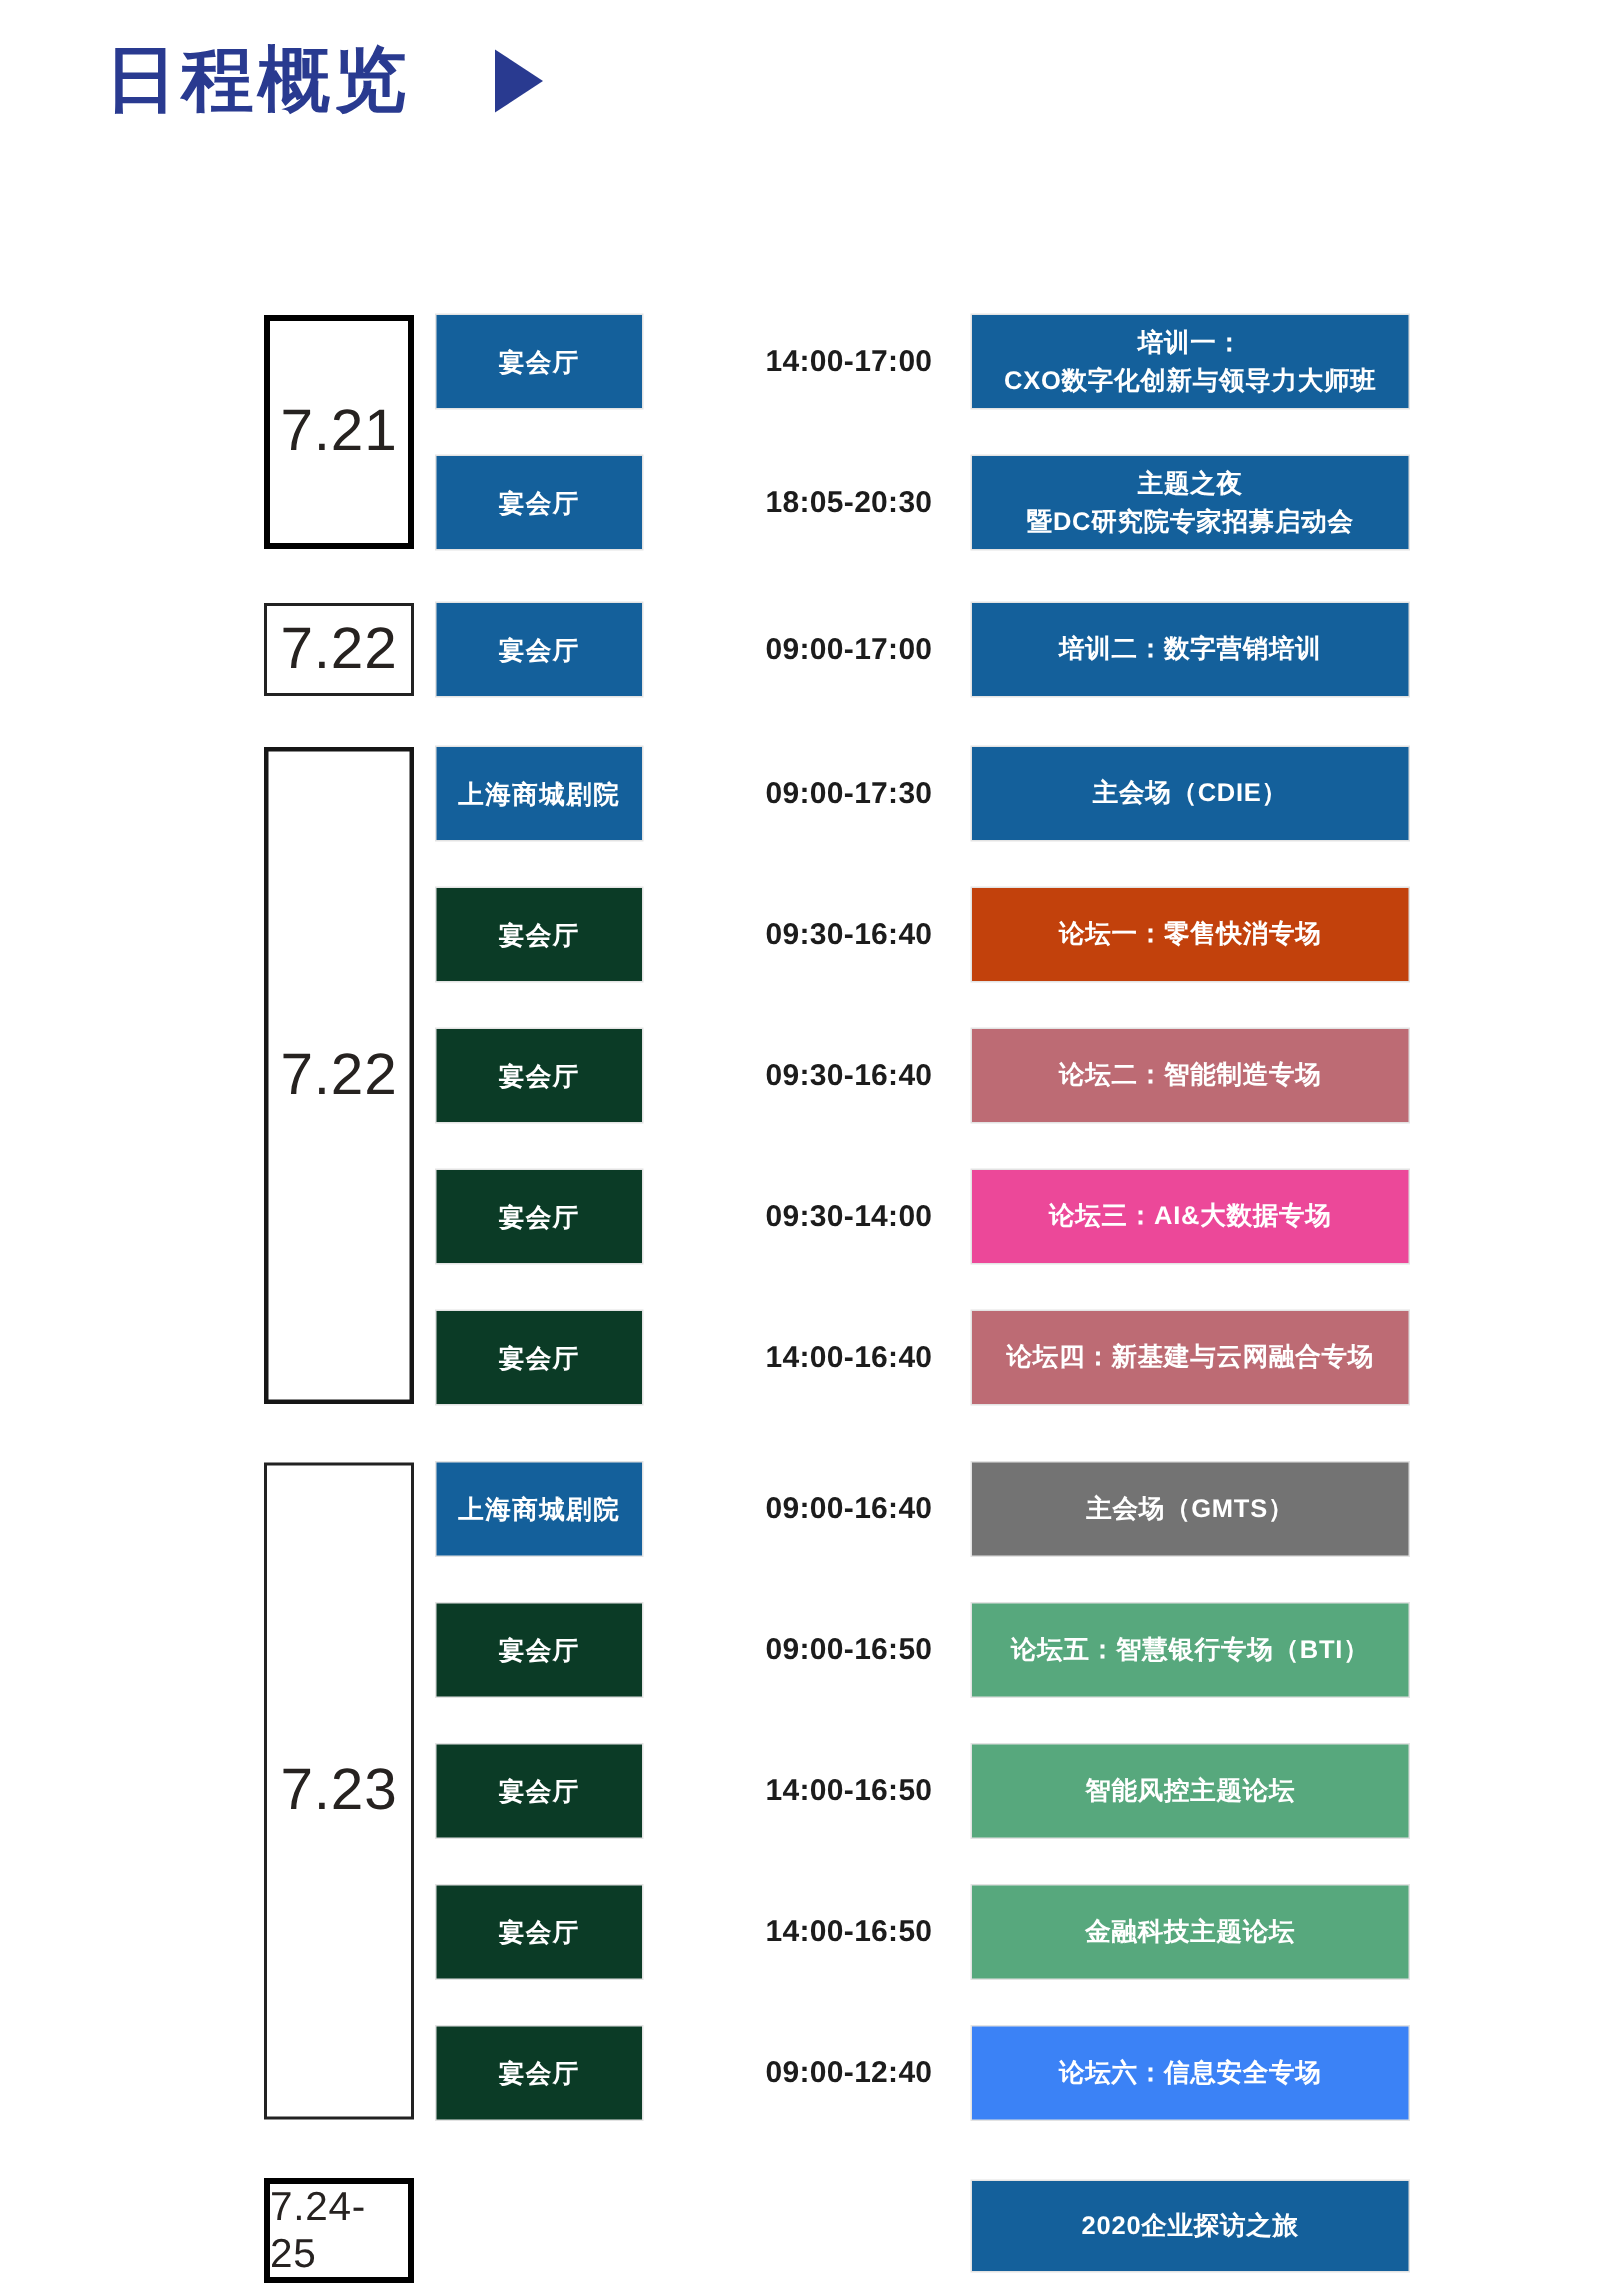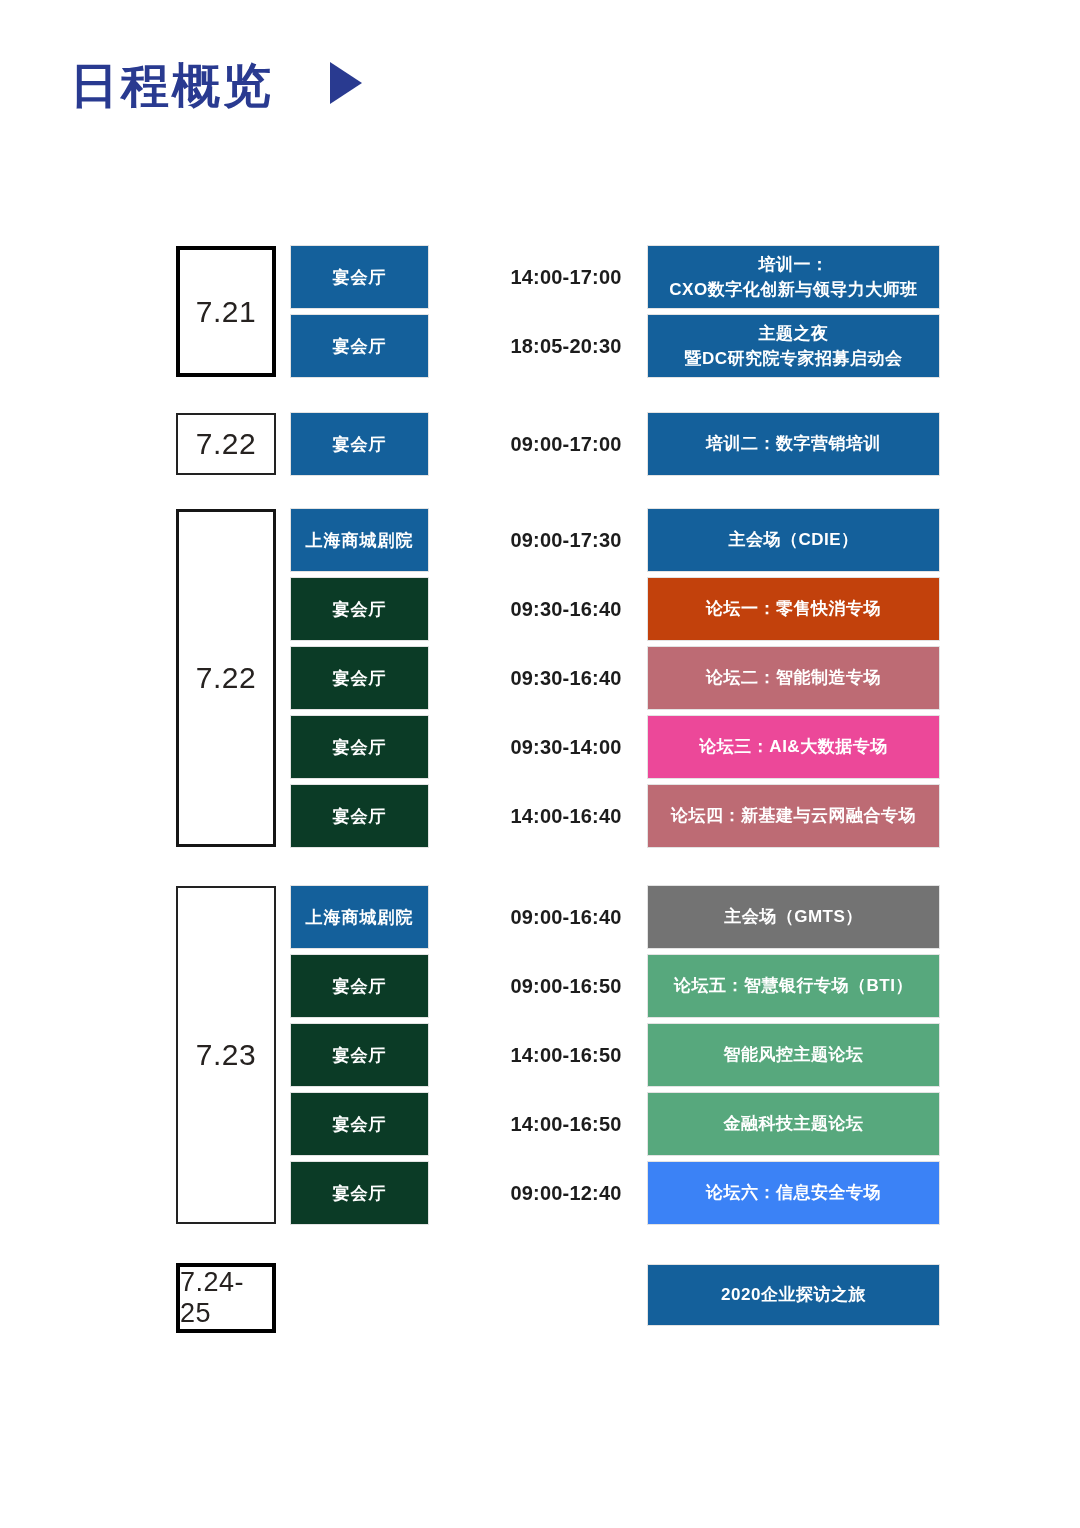--- a/index.html
+++ b/index.html
@@ -1,42 +1,42 @@
 <!DOCTYPE html>
 <html><head>
 <meta charset="utf-8">
 <style>
   html,body{margin:0;padding:0;background:#ffffff;}
   body{font-family:"Liberation Sans","DejaVu Sans",sans-serif;}
   .page{position:relative;width:1080px;height:1528px;background:#ffffff;overflow:hidden;}
 
   
-  .header{display:flex;padding:62px 0 0 70px;font-family:Liberation Mono, monospace;}
+  .header{display:flex;align-items:center;padding:26px 0 0 70px;}
   .title{font-size:48px;line-height:1.15;font-weight:bold;letter-spacing:3px;color:#293A90;margin:0;}
   .arrow{width:0;height:0;border-top:21px solid transparent;border-bottom:21px solid transparent;
          border-left:32px solid #293A90;margin-left:56px;}
 
   
   .groups{margin:129px 0 0 176px;}
   .group{display:flex;align-items:stretch;}
   .group{margin-bottom:36px;}
   .group:nth-child(2){margin-bottom:34px;}
   .group:nth-child(3),.group:nth-child(4){margin-bottom:39px;}
   .group:last-child{margin-bottom:0;}
 
   .date-box{width:100px;flex:none;display:flex;align-items:center;justify-content:center;
             margin-right:15px;background:#fff;box-sizing:border-box;}
   .group[data-frame="bold"]   .date-box{border:4px solid #000000;}
   .group[data-frame="normal"] .date-box{border:2px solid #222222;}
   .group[data-frame="medium"] .date-box{border:3px solid #161616;}
   .group[data-frame="thin"]   .date-box{border:4px solid #000000;}
-  .date-label{font-size:30px;font-weight:500;color:#262220;letter-spacing:0.5px;}
+  .date-label{font-size:39px;font-weight:500;color:#262220;letter-spacing:0.5px;}
   .group[data-frame="thin"] .date-label{font-size:27px;}
 
-  .rows{display:flex;flex-direction:column;gap:7px;}
+  .rows{display:flex;flex-direction:column;gap:32px;}
   .row{display:flex;align-items:center;}
   .group[data-frame="thin"] .row{min-height:64px;}
 
   .venue-box{width:137px;height:62px;flex:none;display:flex;align-items:center;justify-content:center;
              color:#ffffff;font-size:17px;font-weight:600;letter-spacing:1px;
              box-shadow:0 0 0 1px #e3e3e3;}
   .venue-box.empty{background:transparent !important;box-shadow:none;}
 
   .time-label{width:220px;flex:none;box-sizing:border-box;padding-left:56px;text-align:center;
               font-size:20px;font-weight:600;color:#1c1c1c;letter-spacing:0.2px;}

